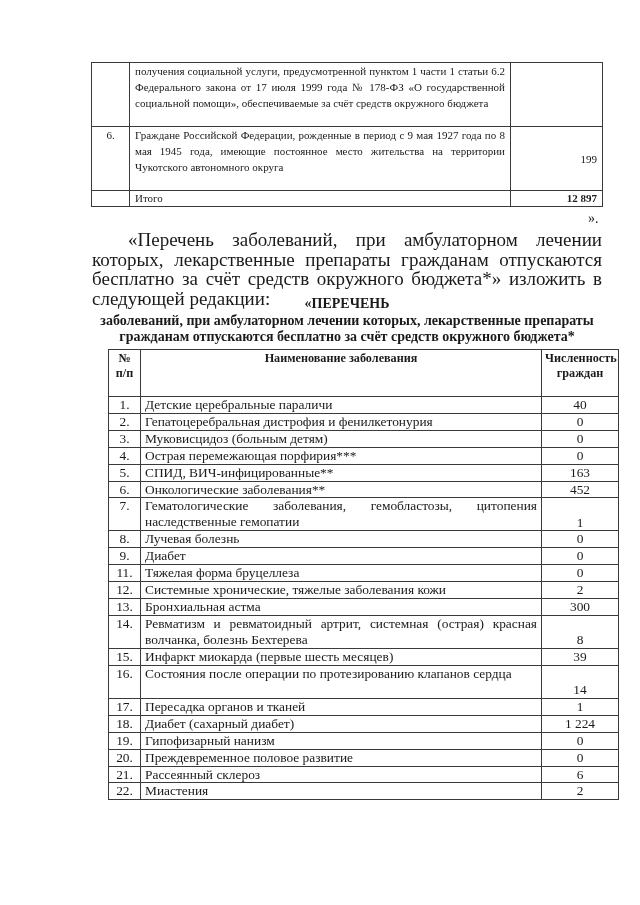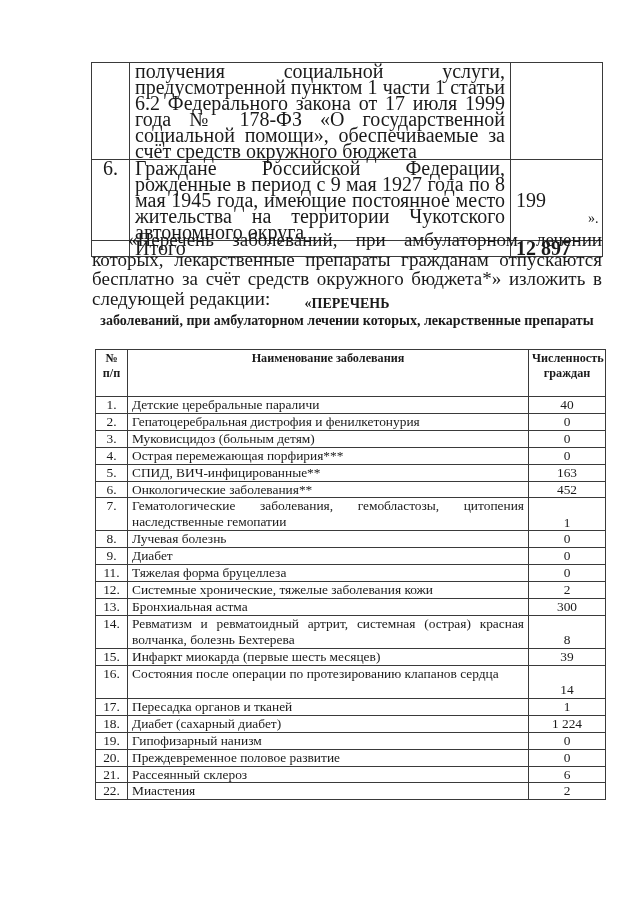--- a/index.html
+++ b/index.html
@@ -6,35 +6,35 @@
   body { width:640px; height:905px; position:relative; overflow:hidden;
          font-family:"Liberation Serif", "DejaVu Serif", serif; color:#1a1a1a; }
   .page { position:absolute; left:0; top:0; width:640px; height:905px; background:#fff; }
   table { border-collapse:collapse; position:absolute; table-layout:fixed; }
   td, th { border:1px solid #3a3a3a; padding:0 5px; vertical-align:top; font-size:13.4px; line-height:15.9px; }
   
   #top-table { left:91px; top:62px; width:511px; }
   #top-table col.c1 { width:38px; }
   #top-table col.c2 { width:381px; }
   #top-table col.c3 { width:92px; }
-  #top-table td { font-size:20px; line-height:16px; }
+  #top-table td { font-size:11px; line-height:16px; }
   #top-table td.num { text-align:center; }
   #top-table td.desc { text-align:justify; }
-  #top-table td.val { text-align:left; vertical-align:middle; }
+  #top-table td.val { text-align:right; vertical-align:middle; }
   #top-table tr.total td { height:15px; line-height:15px; }
   .bold { font-weight:bold; }
   .close-quote { position:absolute; left:588px; top:211px; font-size:14px; }
   .para { position:absolute; left:92px; width:510px; top:230px; font-size:19px; line-height:19.6px; text-align:justify; }
   .para .indent { display:inline-block; width:36px; }
   .title { position:absolute; left:92px; width:510px; text-align:center; font-weight:bold; font-size:14px; line-height:16.5px; }
   #title1 { top:296px; }
   #title2 { top:313px; }
   #title3 { top:329px; }
   
-  #main-table { left:95px; top:349px; width:510px; }
+  #main-table { left:108px; top:349px; width:510px; }
   #main-table col.c1 { width:32px; }
   #main-table col.c2 { width:401px; }
   #main-table col.c3 { width:77px; }
   #main-table th { font-weight:bold; font-size:12.2px; line-height:15px; text-align:center; height:45px; padding:1px 3px 0 3px; }
   #main-table td { height:15.9px; padding:0 4px; font-size:13.4px; line-height:15.9px; }
   #main-table td.num { text-align:center; padding:0 2px; }
   #main-table td.val { text-align:center; vertical-align:bottom; }
   #main-table td.desc { text-align:justify; }
   #main-table tr.tall td { height:32px; }
 </style>
@@ -67,20 +67,21 @@
     </tr>
   </tbody>
     </table>
 
   <div class="close-quote">».</div>
 
   <div class="para"><span class="indent"></span><span>«Перечень заболеваний, при амбулаторном лечении которых, лекарственные препараты гражданам отпускаются бесплатно за счёт средств окружного бюджета*» изложить в следующей редакции:</span></div>
 
   <div class="title" id="title1">«ПЕРЕЧЕНЬ</div>
   <div class="title" id="title2">заболеваний, при амбулаторном лечении которых, лекарственные препараты</div>
+  <div class="title" id="title3">гражданам отпускаются бесплатно за счёт средств окружного бюджета*</div>
 
   <table id="main-table">
     <colgroup>
         <col class="c1">
         <col class="c2">
         <col class="c3">
       </colgroup>
     <thead>
       <tr>
         <th>№ п/п</th>

